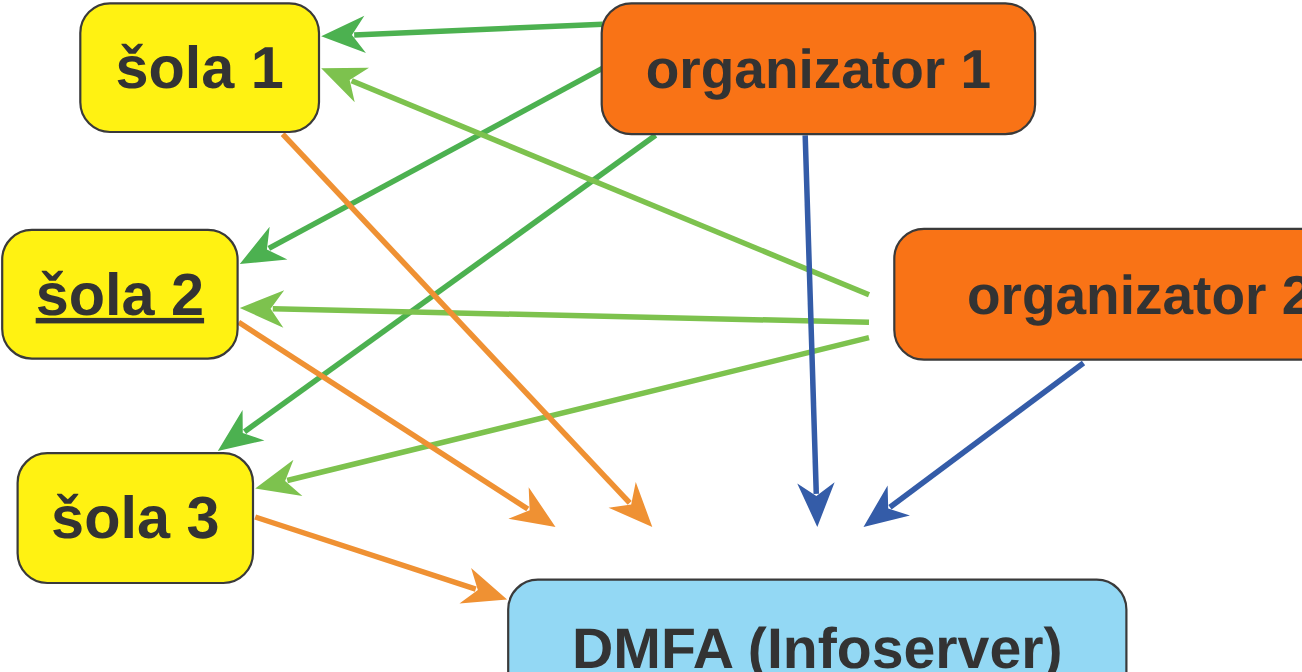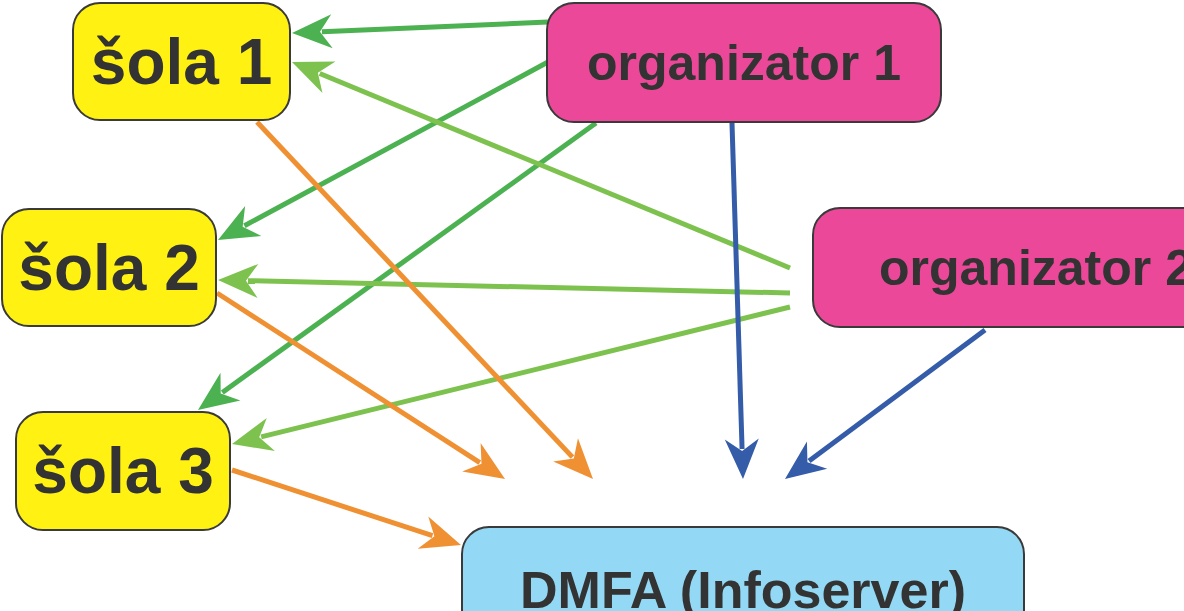--- a/index.html
+++ b/index.html
@@ -3,25 +3,25 @@
 <meta charset="utf-8">
 <style>
   html, body { margin:0; padding:0; background:#ffffff; }
   body { width:1184px; height:611px; position:relative; overflow:hidden; font-family:"Liberation Sans", sans-serif; }
   svg.edges { position:absolute; left:0; top:0; width:1184px; height:611px; }
   .node {
     position:absolute; box-sizing:border-box; border:2.5px solid #3a3a3a; border-radius:28px;
     display:flex; align-items:center; justify-content:center;
     font-weight:bold; color:#333333; white-space:nowrap;
   }
-  .school { background:#fff212; font-size:64px; }
-  .org { background:#ec4899; font-size:50px; }
+  .school { background:#fff212; font-size:54px; }
+  .org { background:#f97316; font-size:50px; }
   .server { background:#93d8f4; font-size:52px; }
   #n-s1 { left:72px; top:2px; width:219px; height:119px; }
-  #n-s2 { left:1px; top:208px; width:216px; height:119px; }
+  #n-s2 { left:1px; top:208px; width:216px; height:119px;text-decoration:underline; }
   #n-s3 { left:15px; top:411px; width:216px; height:120px;align-items:center; }
   #n-o1 { left:546px; top:2px; width:396px; height:121px; }
   #n-o2 { left:812px; top:207px; width:448px; height:121px;text-align:right; }
   #n-dm { left:461px; top:479px; width:564px; height:128px;margin-top:47px; }
 </style>
 </head>
 <body>
 
 <svg class="edges" viewBox="0 0 1184 611" xmlns="http://www.w3.org/2000/svg">
     <line x1="548" y1="22" x2="321.97234358876824" y2="31.712125861420116" stroke="#4cb150" stroke-width="5"></line>

